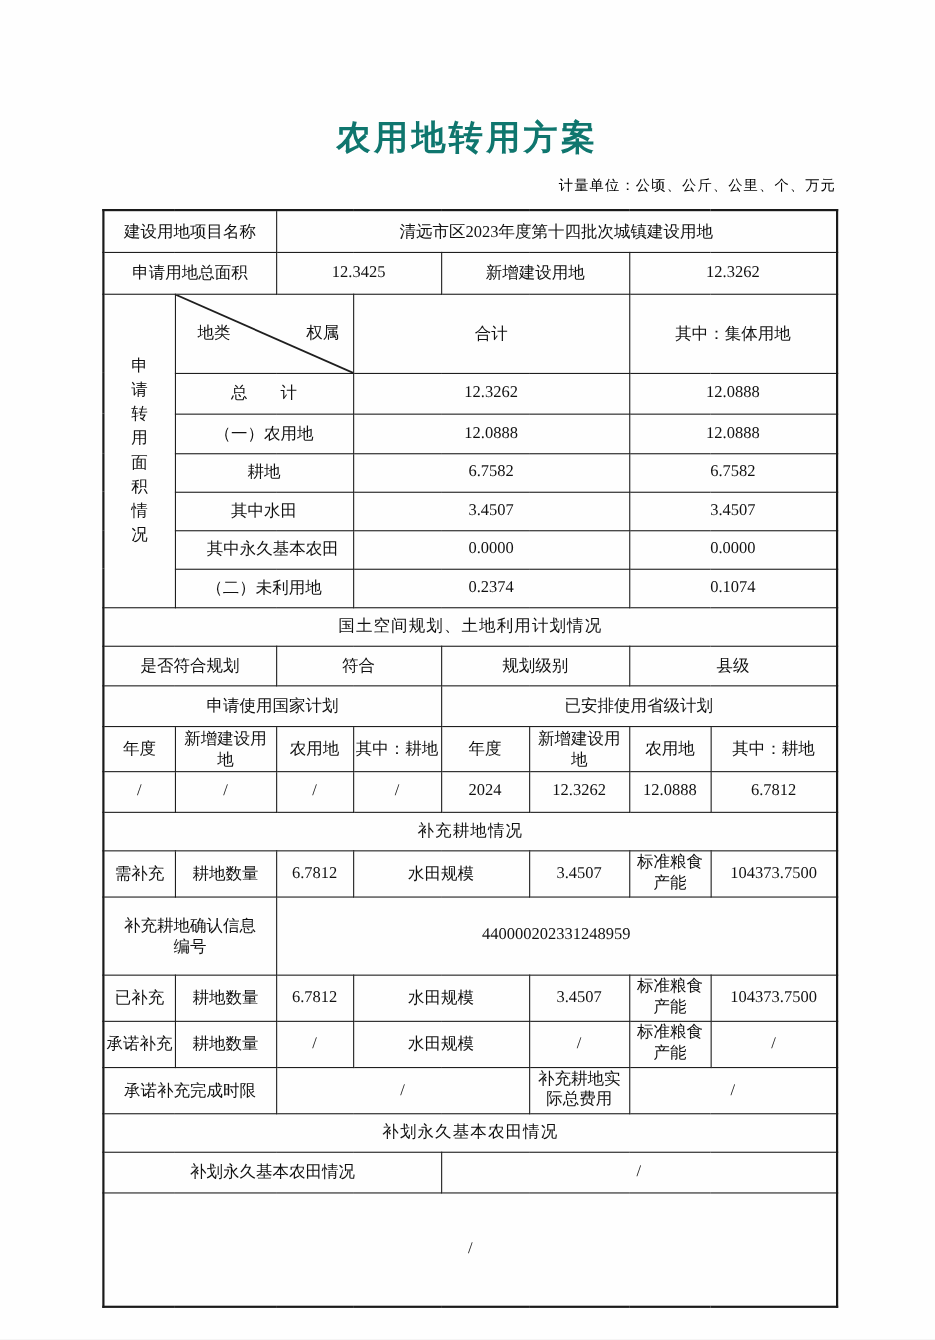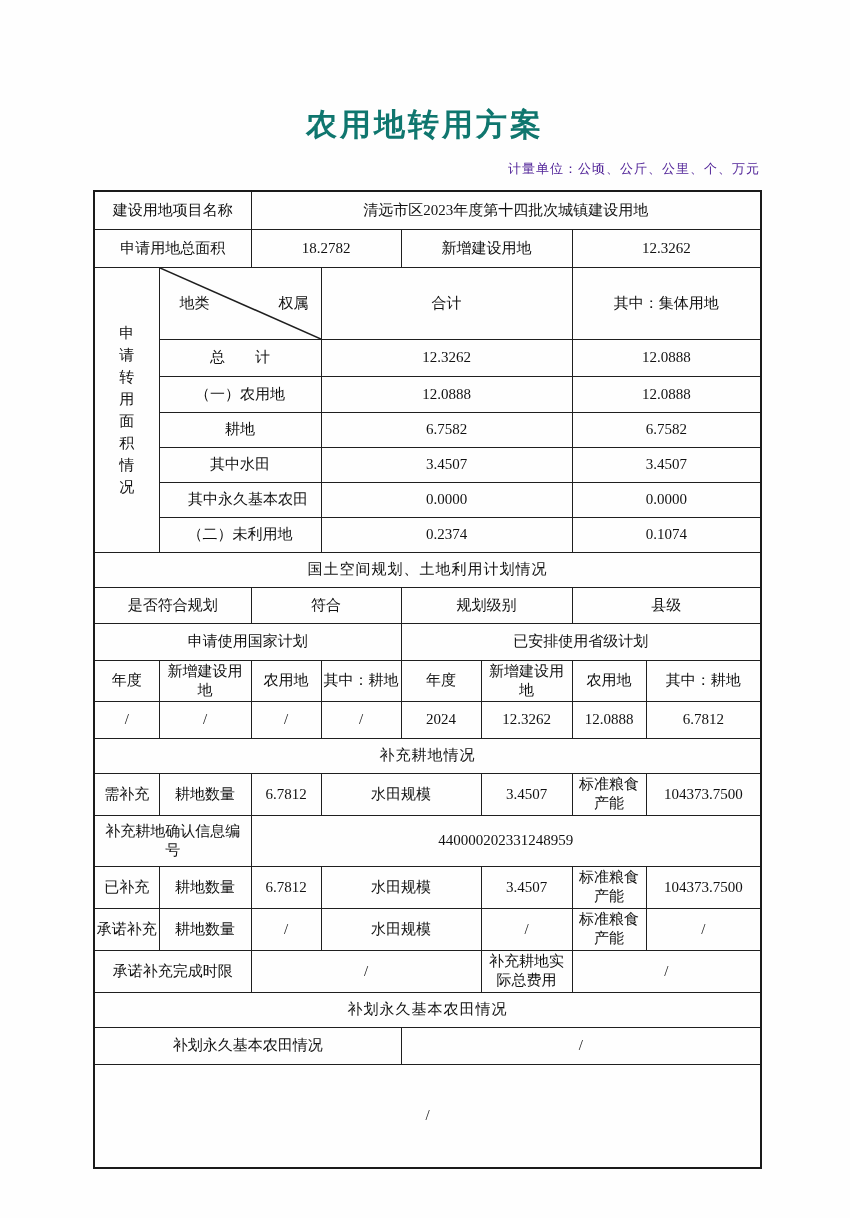--- a/index.html
+++ b/index.html
@@ -14,21 +14,21 @@
   }
   .doc-title{
     position:absolute;top:104px;left:0;width:100%;
     text-align:center;
     font-family:"Liberation Sans","DejaVu Sans",sans-serif;
     font-size:31px;font-weight:700;letter-spacing:3px;
     color:#0f766e;
   }
   .unit-note{
     position:absolute;top:160px;right:90px;
-    font-size:13px;letter-spacing:1px;color:#4c1d95;
+    font-size:13px;letter-spacing:1px;color:#000000;
   }
   table.main{
     position:absolute;left:93px;top:190px;
     width:667px;
     border-collapse:collapse;
     table-layout:fixed;
     border:2.5px solid #1a1a1a;
   }
   table.main td{
     border:1.5px solid #1f1f1f;
@@ -79,21 +79,21 @@
     </colgroup>
 
     <tbody>
         <tr style="height:38px">
       <td colspan="2">建设用地项目名称</td>
       <td colspan="6">清远市区2023年度第十四批次城镇建设用地</td>
     </tr>
 
     <tr style="height:38px">
       <td colspan="2">申请用地总面积</td>
-      <td colspan="2" class="num">18.2782</td>
+      <td colspan="2" class="num">12.3425</td>
       <td colspan="2">新增建设用地</td>
       <td colspan="2" class="num">12.3262</td>
     </tr>
 
     <tr style="height:72px">
       <td rowspan="7" class="vlabel">申
 请
 转
 用
 面
@@ -182,21 +182,21 @@
     <tr style="height:37px">
       <td>需补充</td>
       <td>耕地数量</td>
       <td class="num">6.7812</td>
       <td colspan="2">水田规模</td>
       <td class="num">3.4507</td>
       <td class="wrap">标准粮食产能</td>
       <td class="num">104373.7500</td>
     </tr>
     <tr style="height:35px">
-      <td colspan="2" style="padding:6px">补充耕地确认信息编号</td>
+      <td colspan="2" style="padding:16px">补充耕地确认信息编号</td>
       <td colspan="6" class="num">440000202331248959</td>
     </tr>
     <tr style="height:35px">
       <td>已补充</td>
       <td>耕地数量</td>
       <td class="num">6.7812</td>
       <td colspan="2">水田规模</td>
       <td class="num">3.4507</td>
       <td class="wrap">标准粮食产能</td>
       <td class="num">104373.7500</td>

